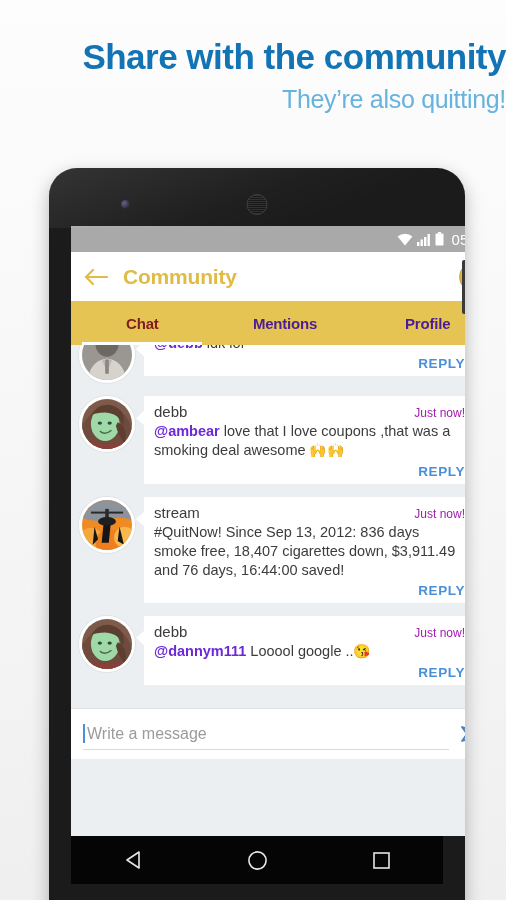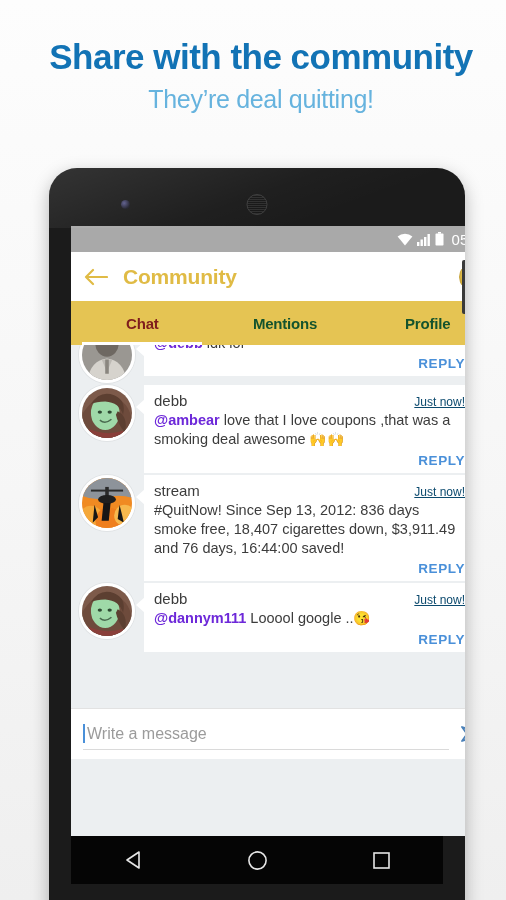--- a/index.html
+++ b/index.html
@@ -10,21 +10,21 @@
   }
   body {
     background: linear-gradient(180deg, #fdfdfd 0%, #f6f6f6 55%, #efefef 100%);
     position: relative;
   }
 
   
   .promo {
     position: absolute;
     top: 38px; left: 16px; right: 0;
-    text-align: center;
+    text-align: right;
   }
   .promo-title {
     font-size: 35px;
     font-weight: bold;
     color: #1273b5;
     letter-spacing: -0.5px;
     line-height: 1.1;
   }
   .promo-sub {
     margin-top: 8px;
@@ -149,21 +149,21 @@
     display: flex;
     align-items: stretch;
   }
   .tab {
     flex: 1;
     display: flex;
     align-items: center;
     justify-content: center;
     font-size: 15px;
     font-weight: bold;
-    color: #14532d;
+    color: #4c1d95;
     position: relative;
     letter-spacing: -0.2px;
   }
   .tab.active { color: #7f1d1d; }
   .tab.active::after {
     content: "";
     position: absolute;
     left: 8%; right: 8%; bottom: 0;
     height: 3px;
     background: #ffffff;
@@ -173,21 +173,21 @@
   .chatlist {
     height: 414px;
     background: #eceff1;
     padding: 0 24px 6px 8px;
     overflow: hidden;
     position: relative;
   }
   .msg {
     display: flex;
     align-items: flex-start;
-    margin-top: 2px;
+    margin-top: 13px;
   }
   .msg:first-child { margin-top: 0; }
   .avatar {
     flex: 0 0 auto;
     width: 56px; height: 56px;
     border-radius: 50%;
     border: 3px solid #fff;
     overflow: hidden;
     position: relative;
     box-shadow: 0 0 0 1px rgba(0,0,0,0.05);
@@ -208,21 +208,21 @@
     border-bottom: 8px solid transparent;
     border-right: 9px solid #ffffff;
   }
   .bubble-head {
     display: flex;
     justify-content: space-between;
     align-items: baseline;
     margin-bottom: 2px;
   }
   .b-author { font-size: 15px; color: #3c3c3c; }
-  .b-time { font-size: 12px; color: #0c4a6e; text-decoration: underline; }
+  .b-time { font-size: 12px; color: #a21caf; }
   .b-text {
     font-size: 14.5px;
     color: #3c3c3c;
     line-height: 1.33;
     word-wrap: break-word;
   }
   .b-text .mention { font-weight: bold; color: #6d28d9; }
   .b-reply {
     text-align: right;
     font-size: 13.5px;
@@ -280,21 +280,21 @@
     justify-content: space-around;
     z-index: 4;
   }
   .nav-key { width: 42px; height: 30px; display: flex; align-items: center; justify-content: center; }
 </style>
 </head>
 <body>
 
 <div class="promo">
   <div class="promo-title">Share with the community</div>
-  <div class="promo-sub">They’re deal quitting!</div>
+  <div class="promo-sub">They’re also quitting!</div>
 </div>
 
 <div class="phone">
   <div class="phone-gloss"></div>
   <div class="power-btn"></div>
   <div class="front-cam"></div>
   <div class="earpiece"></div>
 
   <div class="screen">
 

